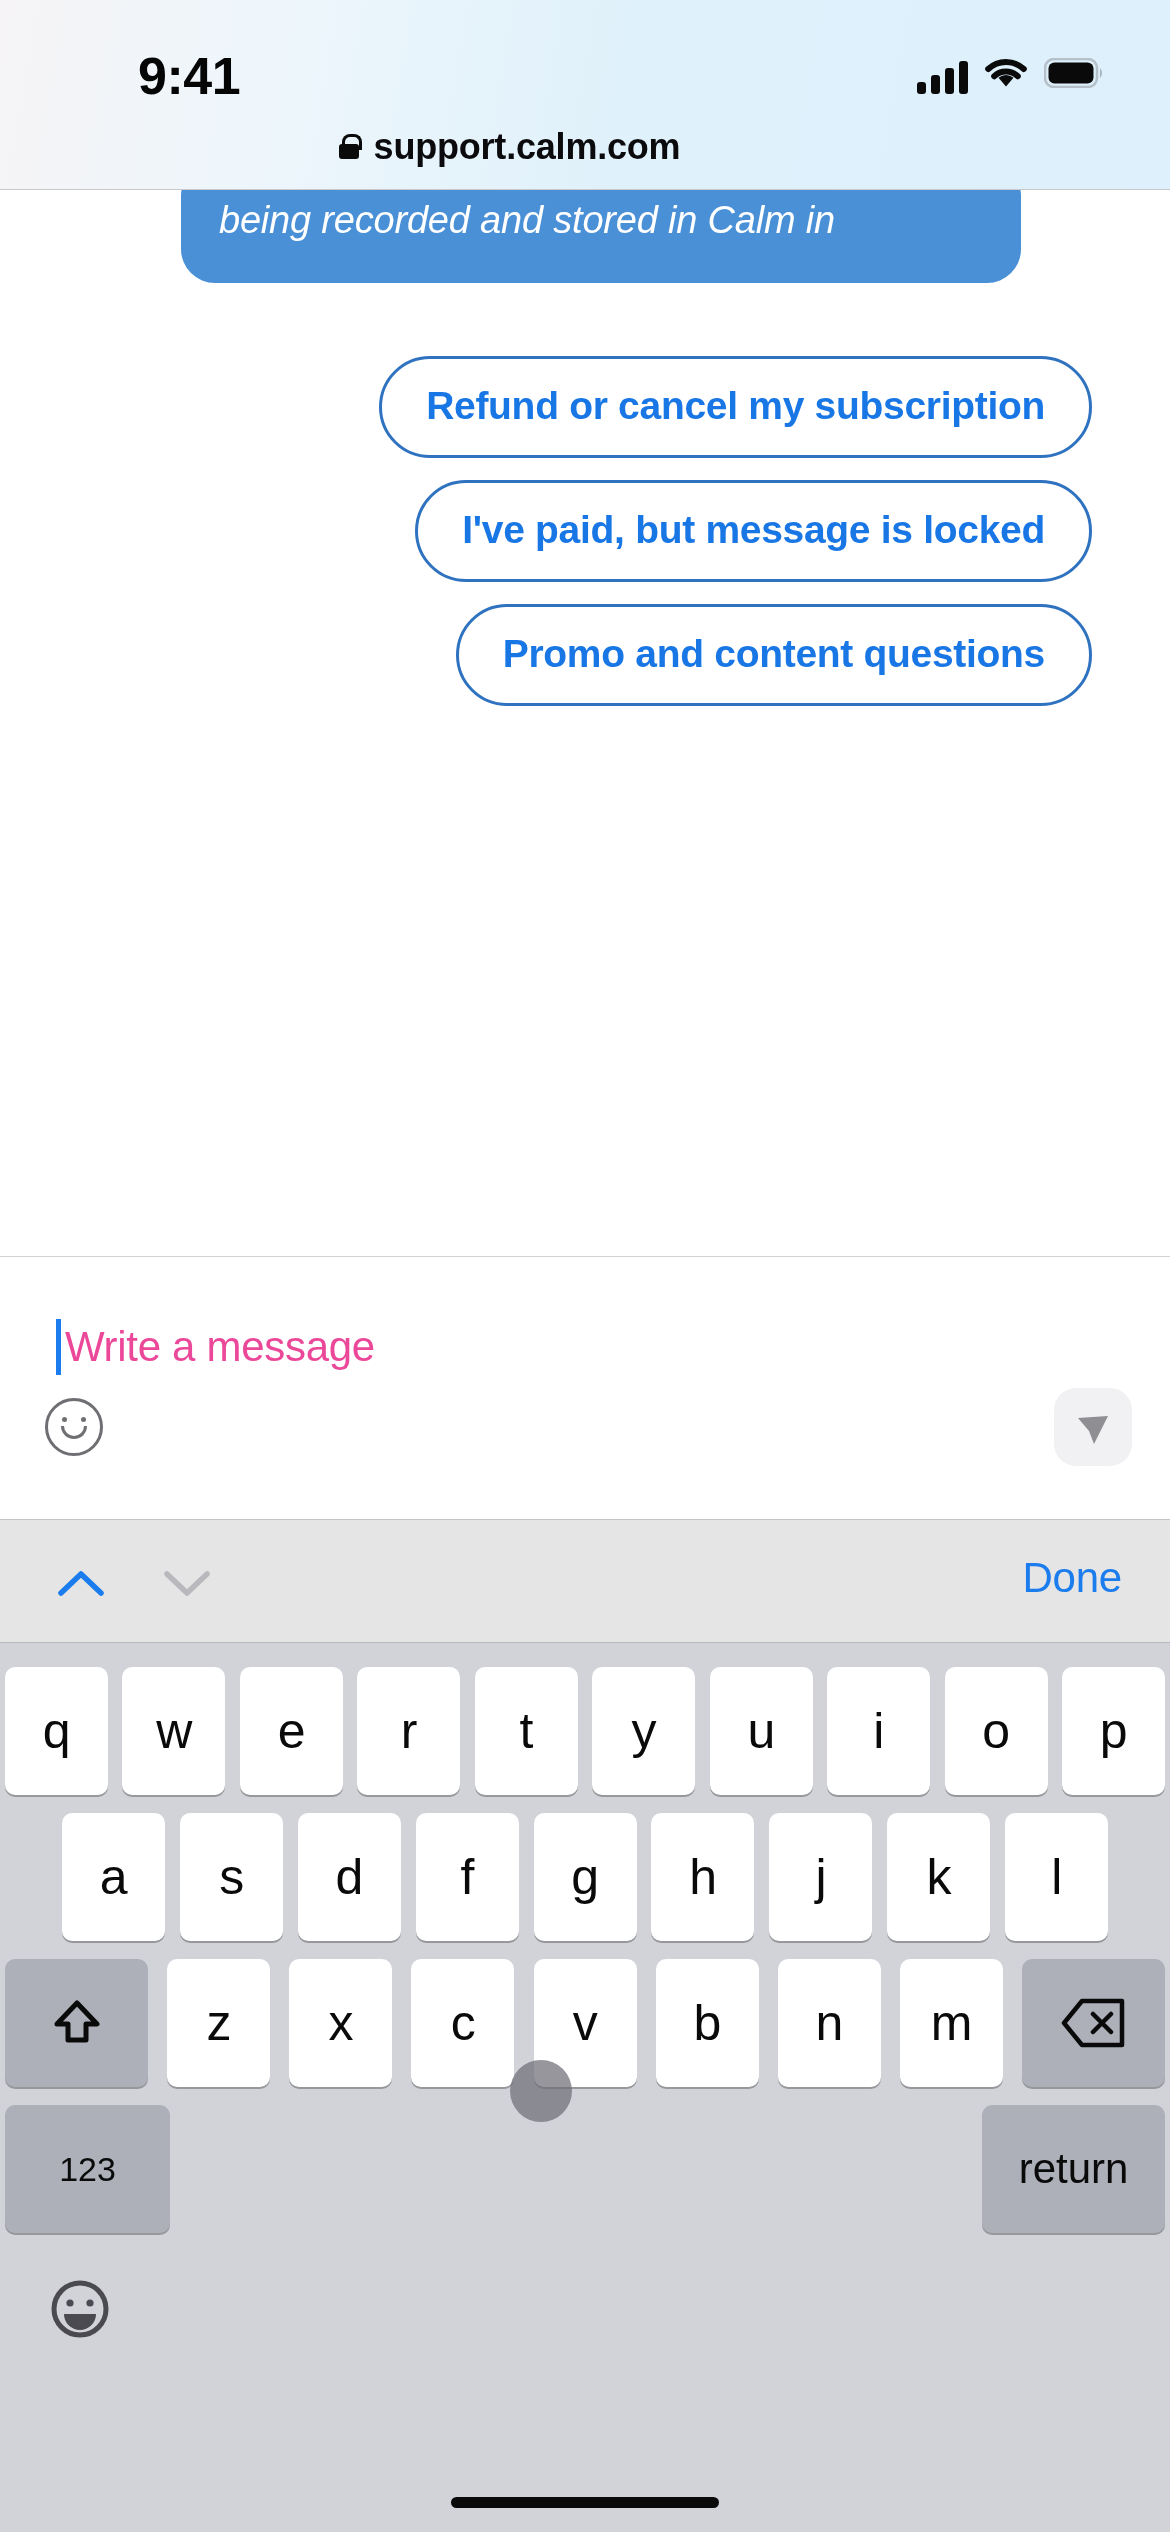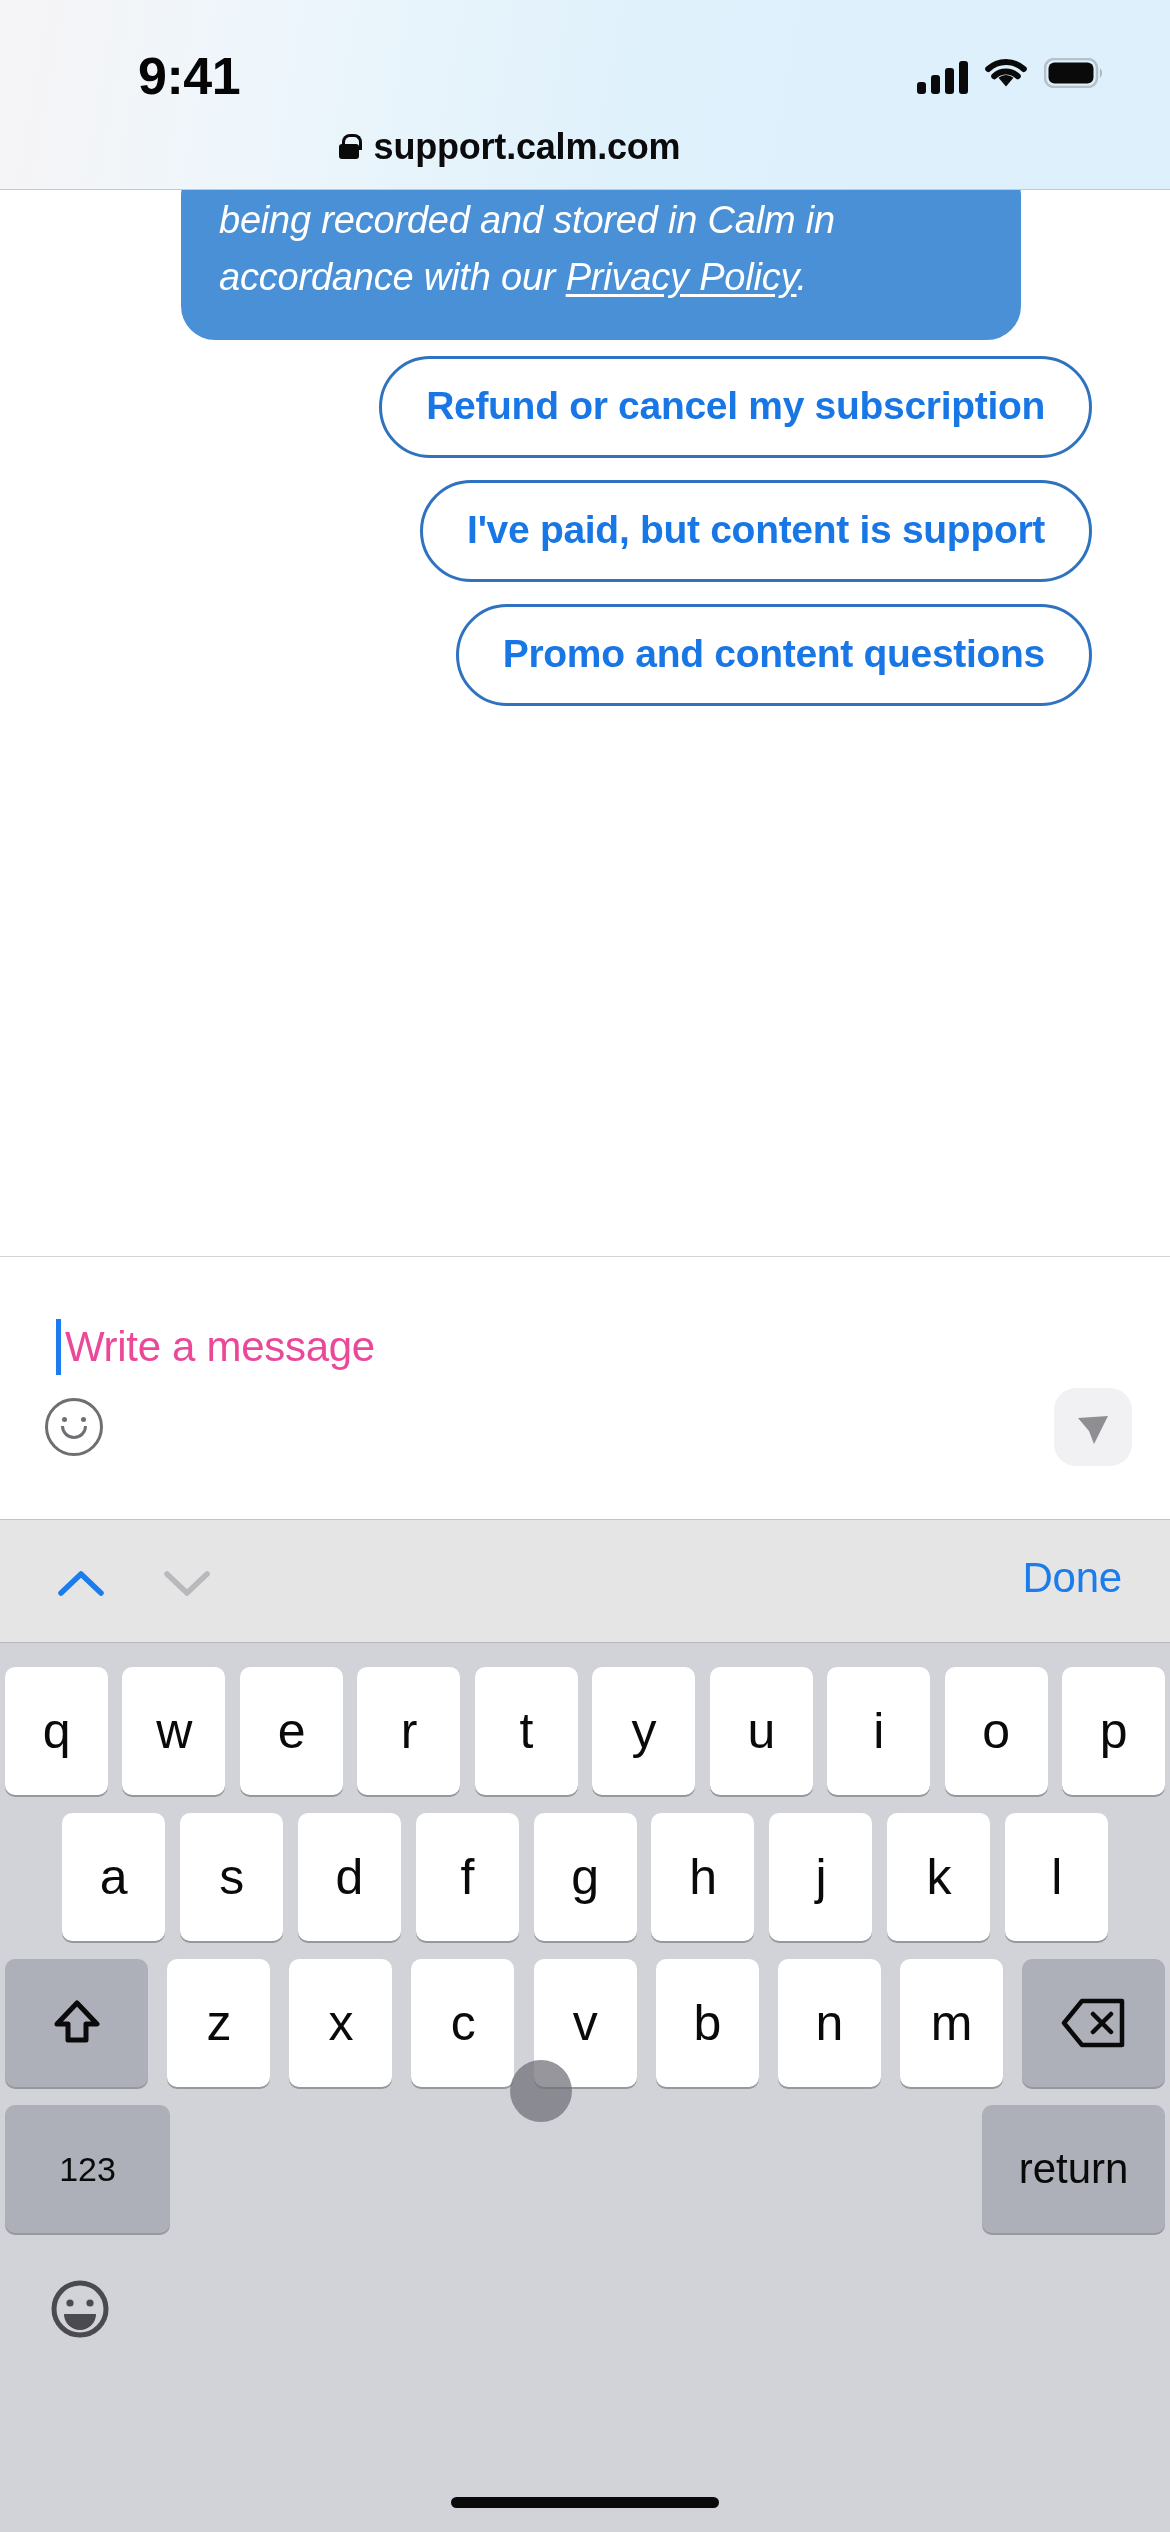--- a/index.html
+++ b/index.html
@@ -442,29 +442,28 @@
       <span class="lock-glyph"></span>
       <span class="url-text">support.calm.com</span>
     </div>
   </div>
   <div class="chrome-border"></div>
 
   <div class="chat-area">
 
     <div class="bubble">
       <div>being recorded and stored in Calm in</div>
-      <div><span>accordance with our </span><span class="policy-link">Privacy Policy</span><span>.</span></div>
     </div>
 
     <div class="quick-replies">
       <div class="qr-row">
         <button class="qr-btn">Refund or cancel my subscription</button>
       </div>
       <div class="qr-row">
-        <button class="qr-btn">I've paid, but content is support</button>
+        <button class="qr-btn">I've paid, but message is locked</button>
       </div>
       <div class="qr-row">
         <button class="qr-btn">Promo and content questions</button>
       </div>
     </div>
   </div>
 
   <div class="composer">
     <div class="composer-input-line">
       <span class="caret"></span>

